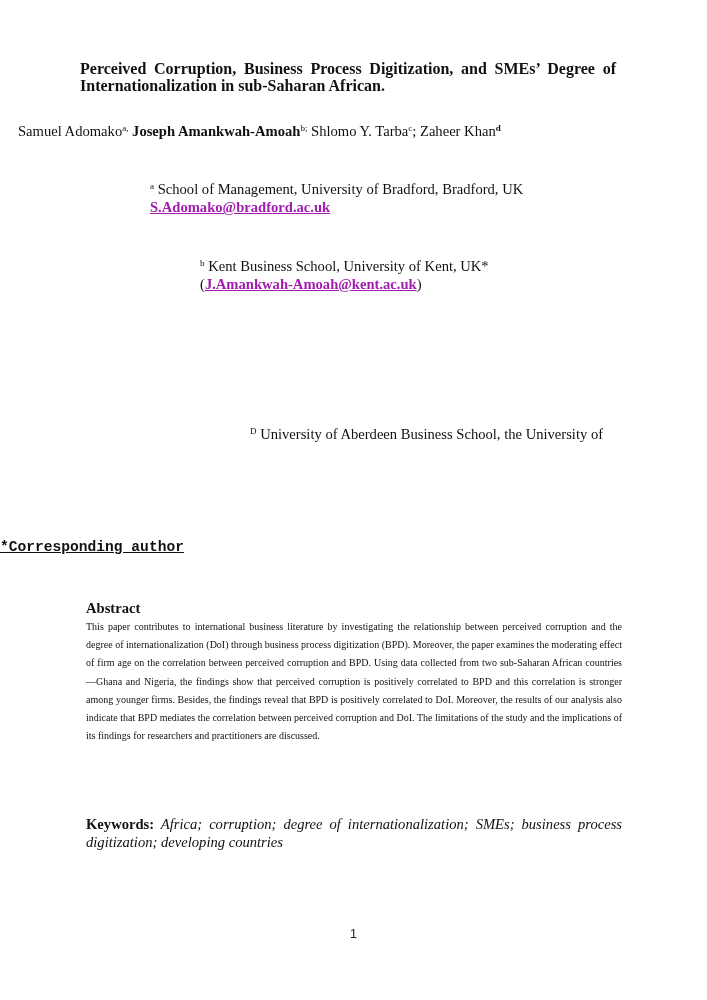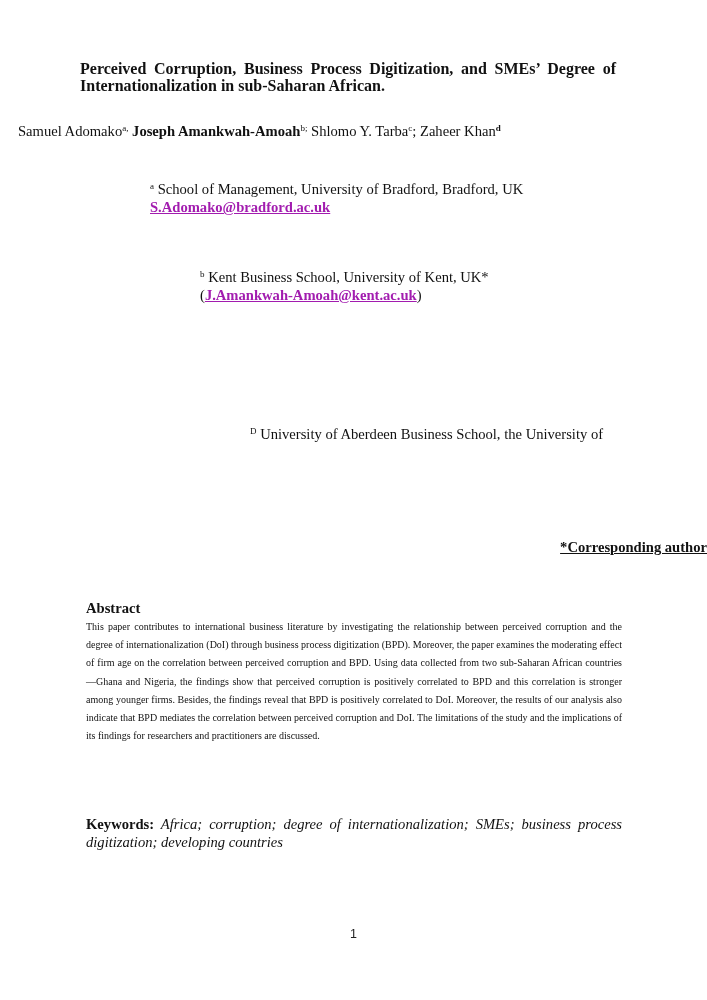--- a/index.html
+++ b/index.html
@@ -20,33 +20,33 @@
       position: absolute; left: 0; top: 123px; width: 567px; text-align: left;
       font-size: 14.6px; line-height: 17px; margin-left: 18px;
     }
     .authors sup { font-size: 9px; vertical-align: 5px; line-height: 0; }
     .authors .bold { font-weight: bold; }
     .affil {
       position: absolute; text-align: left; font-size: 14.6px; line-height: 18px;
     }
     .affil sup { font-size: 9px; vertical-align: 5px; line-height: 0; }
     .affil-a { left: 150px; top: 180px; width: 420px; }
-    .affil-b { left: 200px; top: 268px; width: 310px; }
+    .affil-b { left: 200px; top: 257px; width: 310px; }
     .affil-c { left: 230px; top: 340px; width: 380px; }
     .affil-d { left: 250px; top: 425px; width: 385px; }
     .email {
       color: #a21caf; text-decoration: underline; font-weight: bold;
     }
     .email-sans {
       color: #1f5fbf; text-decoration: underline; font-weight: bold;
       font-family: "Liberation Sans", "DejaVu Sans", sans-serif; font-size: 12.5px;
     }
     .corr {
-      position: absolute; left: 0; top: 539px; width: 707px; text-align: right;
-      font-weight: bold; font-size: 14.6px; text-decoration: underline;
+      position: absolute; left: 0; top: 539px; width: 707px; text-align: left;
+      font-weight: bold; font-size: 14.6px; text-decoration: underline; font-family: Liberation Mono, monospace;
     }
     .abstract-head {
       position: absolute; left: 86px; top: 600px;
       font-weight: bold; font-size: 14.6px;
     }
     .abstract-body {
       position: absolute; left: 86px; top: 618px; width: 536px;
       font-size: 10px; line-height: 18.2px; text-align: justify;
     }
     .keywords {

